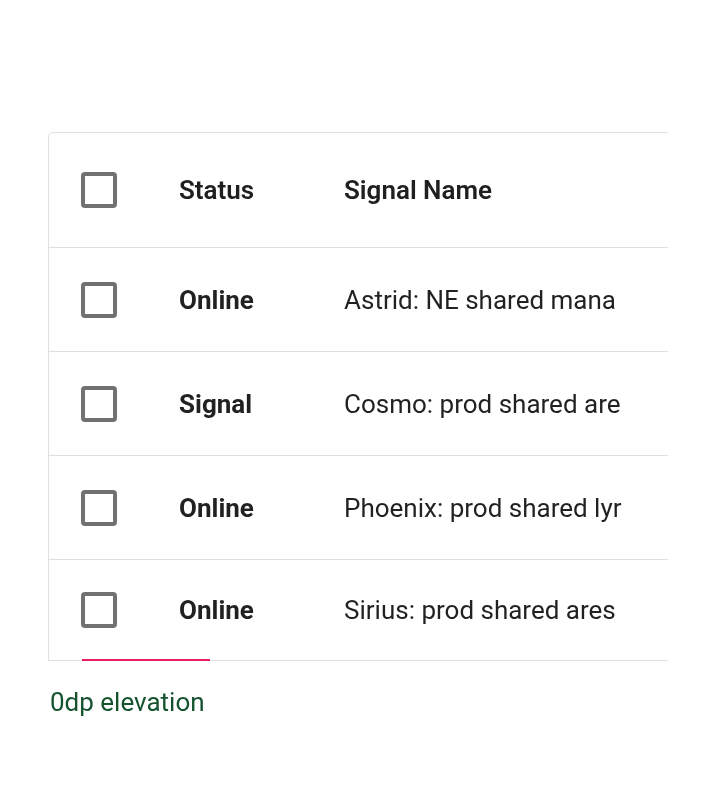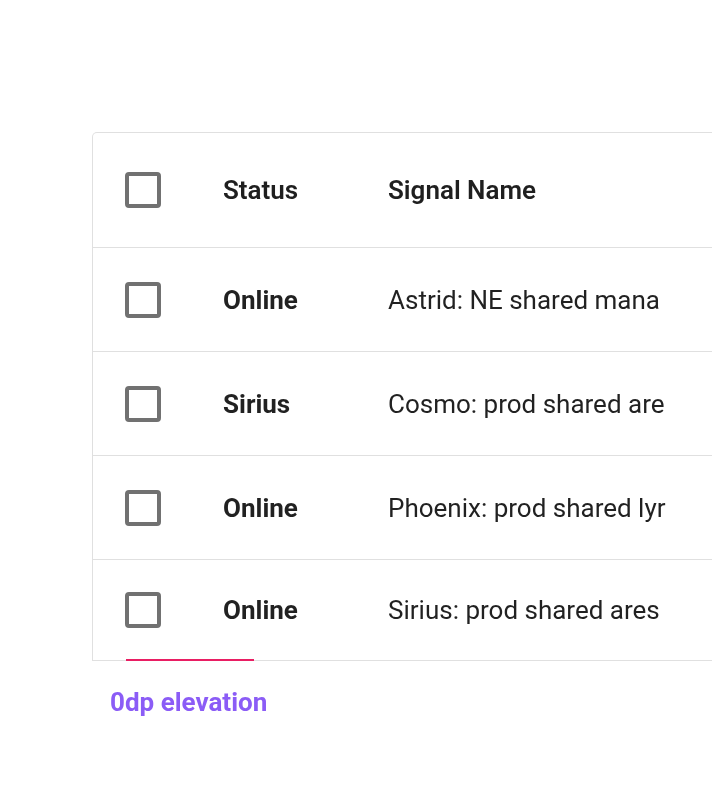--- a/index.html
+++ b/index.html
@@ -6,21 +6,21 @@
 body {
   font-family: Roboto, -apple-system, BlinkMacSystemFont, "Segoe UI", Arial, sans-serif;
   background: #ffffff;
   width: 720px;
   height: 800px;
   overflow: hidden;
   color: rgba(0,0,0,0.87);
 }
 .container {
   padding-top: 132px;
-  padding-left: 92px;
+  padding-left: 48px;
 }
 .table {
   border: 1px solid rgba(0,0,0,0.12);
   border-radius: 5px 0 0 0;
   border-right: none;
   overflow: hidden;
   width: 620px;
 }
 .row {
   display: flex;
@@ -65,24 +65,24 @@
   flex: 1;
 }
 .header-row .status-cell,
 .header-row .name-cell {
   font-weight: 600;
   font-size: 26px;
   color: rgba(0,0,0,0.88);
 }
 .elevation-label {
   margin-top: 26px;
-  margin-left: 18px;
+  margin-left: 2px;
   font-size: 26px;
-  font-weight: 700;
-  color: #8b5cf6;
+  font-weight: 400;
+  color: #14532d;
 }
 .pink-line {
   height: 2px;
   width: 128px;
   background: #e91e63;
   margin-left: 34px;
   margin-top: -2px;
 }
 </style>
 </head>
@@ -104,21 +104,21 @@
         <div class="checkbox"></div>
       </div>
       <div class="status-cell">Online</div>
       <div class="name-cell">Astrid: NE shared mana</div>
     </div>
 
     <div class="row">
       <div class="checkbox-cell">
         <div class="checkbox"></div>
       </div>
-      <div class="status-cell">Sirius</div>
+      <div class="status-cell">Signal</div>
       <div class="name-cell">Cosmo: prod shared are</div>
     </div>
 
     <div class="row">
       <div class="checkbox-cell">
         <div class="checkbox"></div>
       </div>
       <div class="status-cell">Online</div>
       <div class="name-cell">Phoenix: prod shared lyr</div>
     </div>

